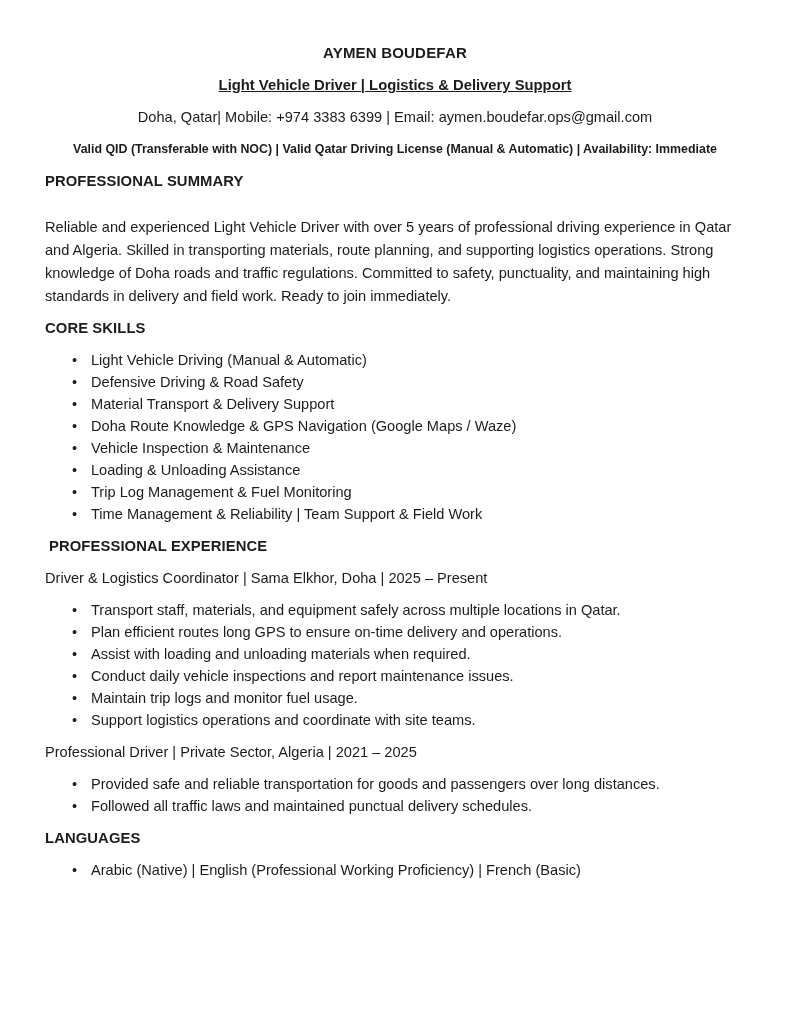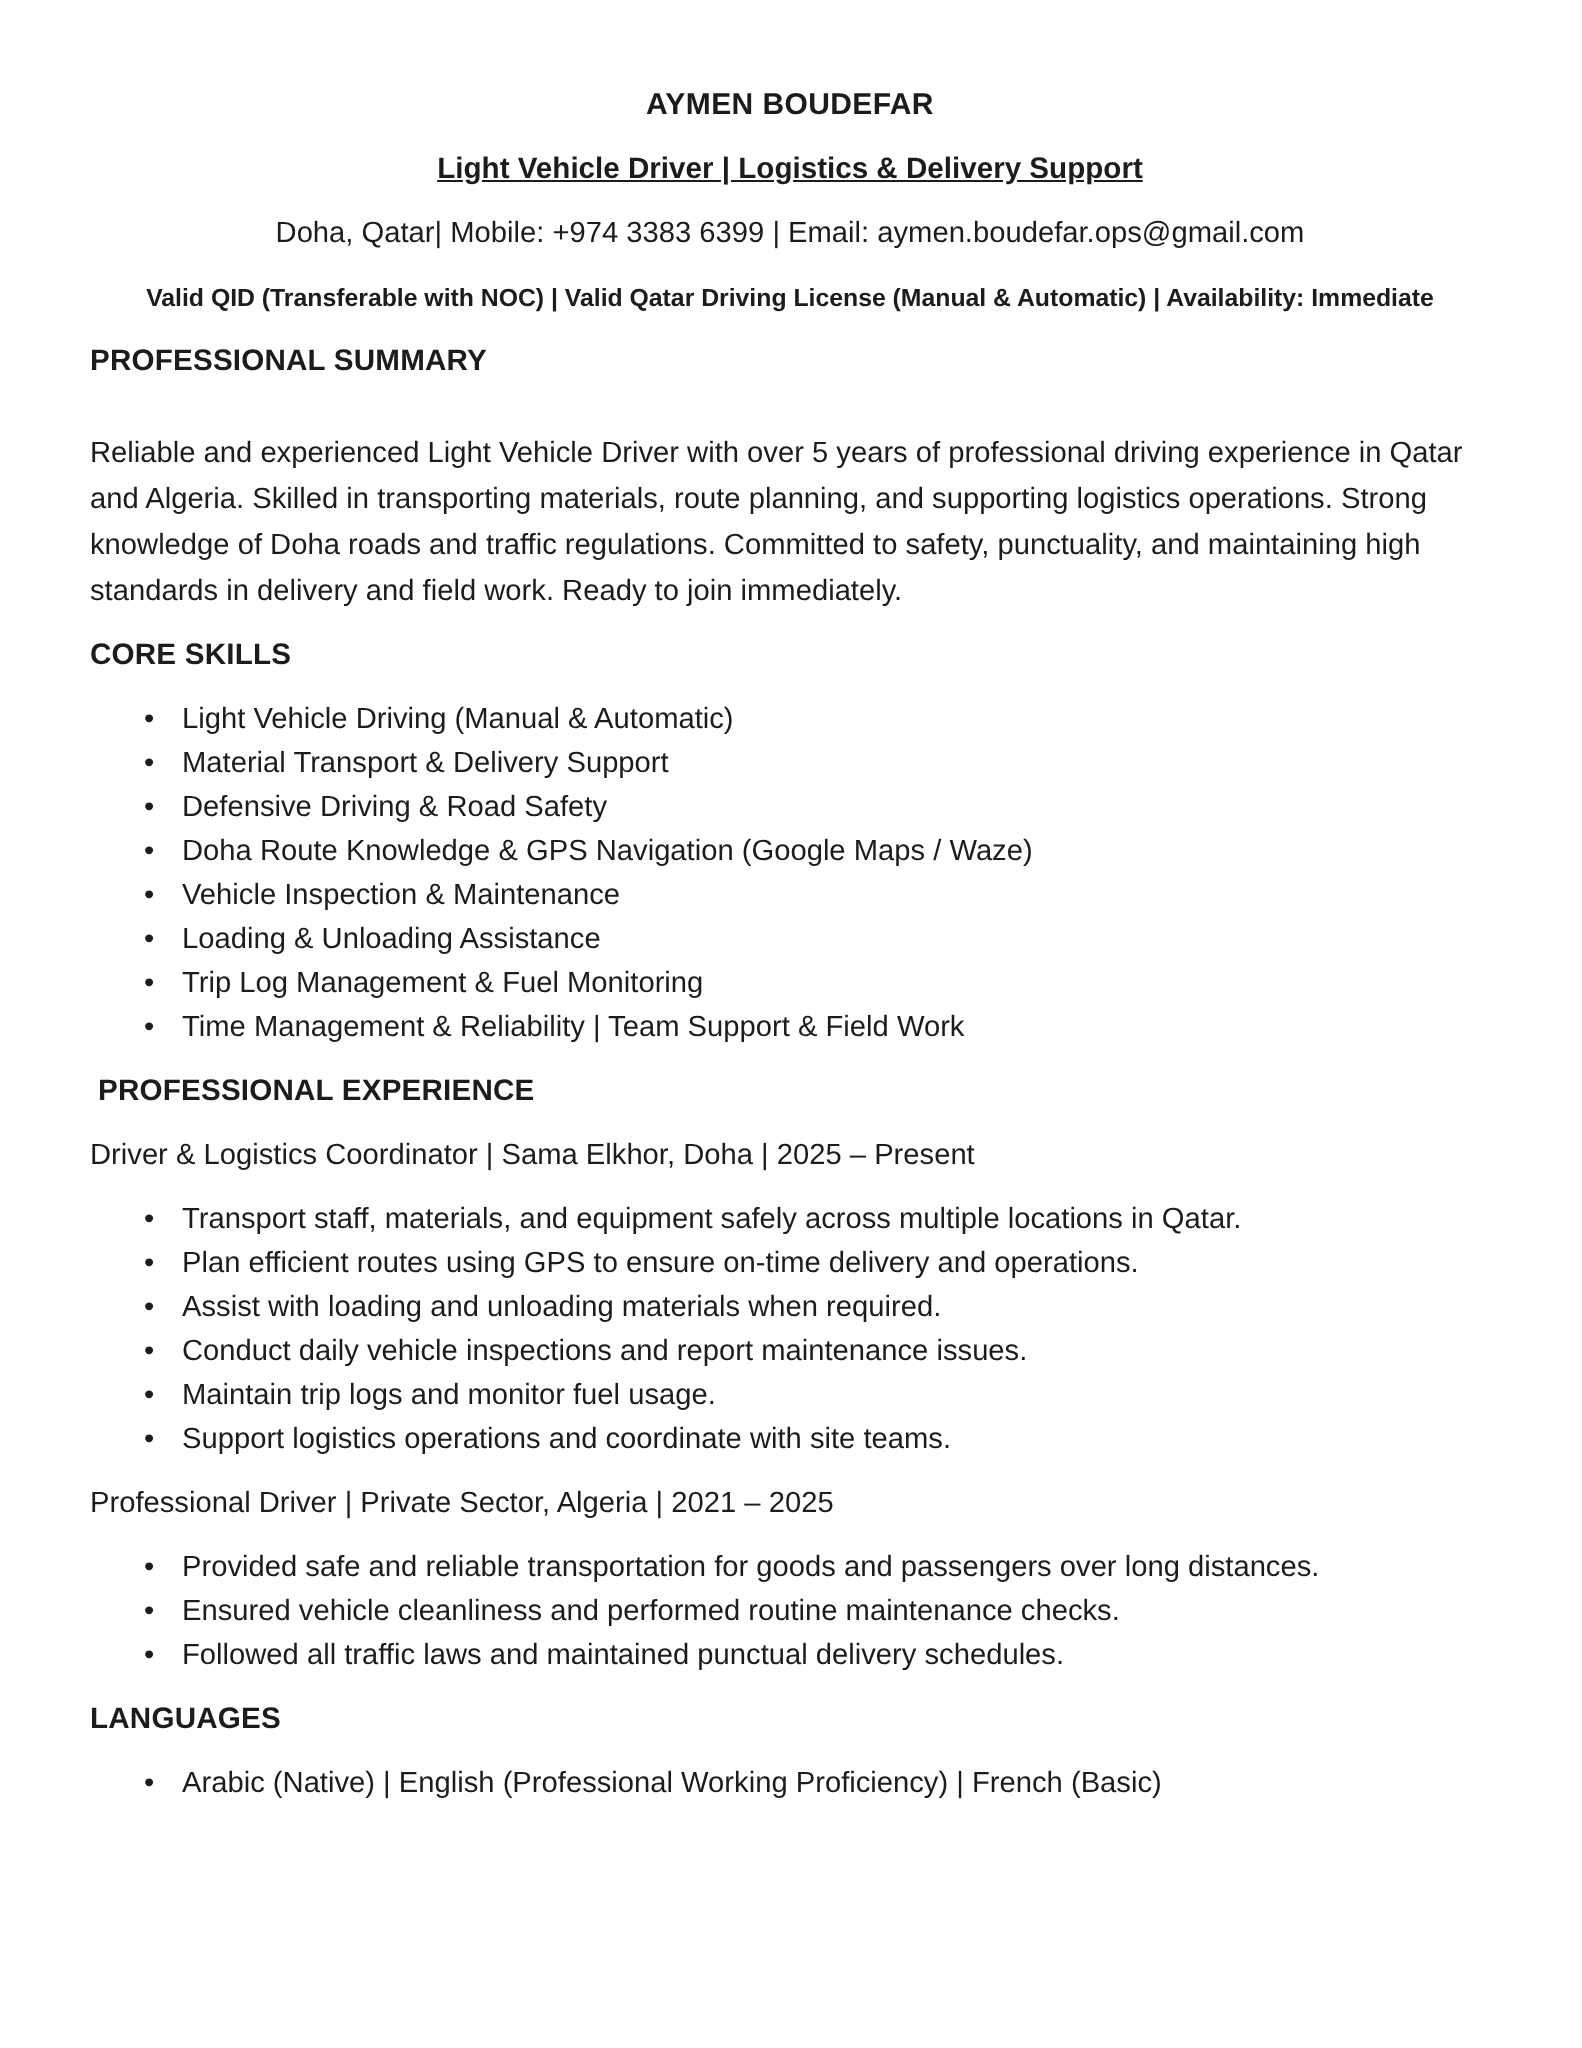--- a/index.html
+++ b/index.html
@@ -81,47 +81,46 @@
   <div class="block center credentials-line">Valid QID (Transferable with NOC) | Valid Qatar Driving License (Manual &amp; Automatic) | Availability: Immediate</div>
 
   <div class="block section-heading">PROFESSIONAL SUMMARY</div>
 
   <p class="summary-text">Reliable and experienced Light Vehicle Driver with over 5 years of professional driving experience in Qatar and Algeria. Skilled in transporting materials, route planning, and supporting logistics operations. Strong knowledge of Doha roads and traffic regulations. Committed to safety, punctuality, and maintaining high standards in delivery and field work. Ready to join immediately.</p>
 
   <div class="block section-heading">CORE SKILLS</div>
 
   <ul class="bullets">
     <li>Light Vehicle Driving (Manual &amp; Automatic)</li>
+    <li>Defensive Driving &amp; Road Safety</li>
     <li>Material Transport &amp; Delivery Support</li>
-    <li>Defensive Driving &amp; Road Safety</li>
     <li>Doha Route Knowledge &amp; GPS Navigation (Google Maps / Waze)</li>
     <li>Vehicle Inspection &amp; Maintenance</li>
     <li>Loading &amp; Unloading Assistance</li>
     <li>Trip Log Management &amp; Fuel Monitoring</li>
     <li>Time Management &amp; Reliability | Team Support &amp; Field Work</li>
   </ul>
 
   <div class="block section-heading indent">PROFESSIONAL EXPERIENCE</div>
 
   <div class="job-line">Driver &amp; Logistics Coordinator | Sama Elkhor, Doha | 2025 – Present</div>
 
   <ul class="bullets">
     <li>Transport staff, materials, and equipment safely across multiple locations in Qatar.</li>
-    <li>Plan efficient routes using GPS to ensure on-time delivery and operations.</li>
+    <li>Plan efficient routes long GPS to ensure on-time delivery and operations.</li>
     <li>Assist with loading and unloading materials when required.</li>
     <li>Conduct daily vehicle inspections and report maintenance issues.</li>
     <li>Maintain trip logs and monitor fuel usage.</li>
     <li>Support logistics operations and coordinate with site teams.</li>
   </ul>
 
   <div class="job-line">Professional Driver | Private Sector, Algeria | 2021 – 2025</div>
 
   <ul class="bullets">
     <li>Provided safe and reliable transportation for goods and passengers over long distances.</li>
-    <li>Ensured vehicle cleanliness and performed routine maintenance checks.</li>
     <li>Followed all traffic laws and maintained punctual delivery schedules.</li>
   </ul>
 
 
 
   <div class="block section-heading">LANGUAGES</div>
 
   <ul class="bullets">
     <li>Arabic (Native) | English (Professional Working Proficiency) | French (Basic)</li>
   </ul>

